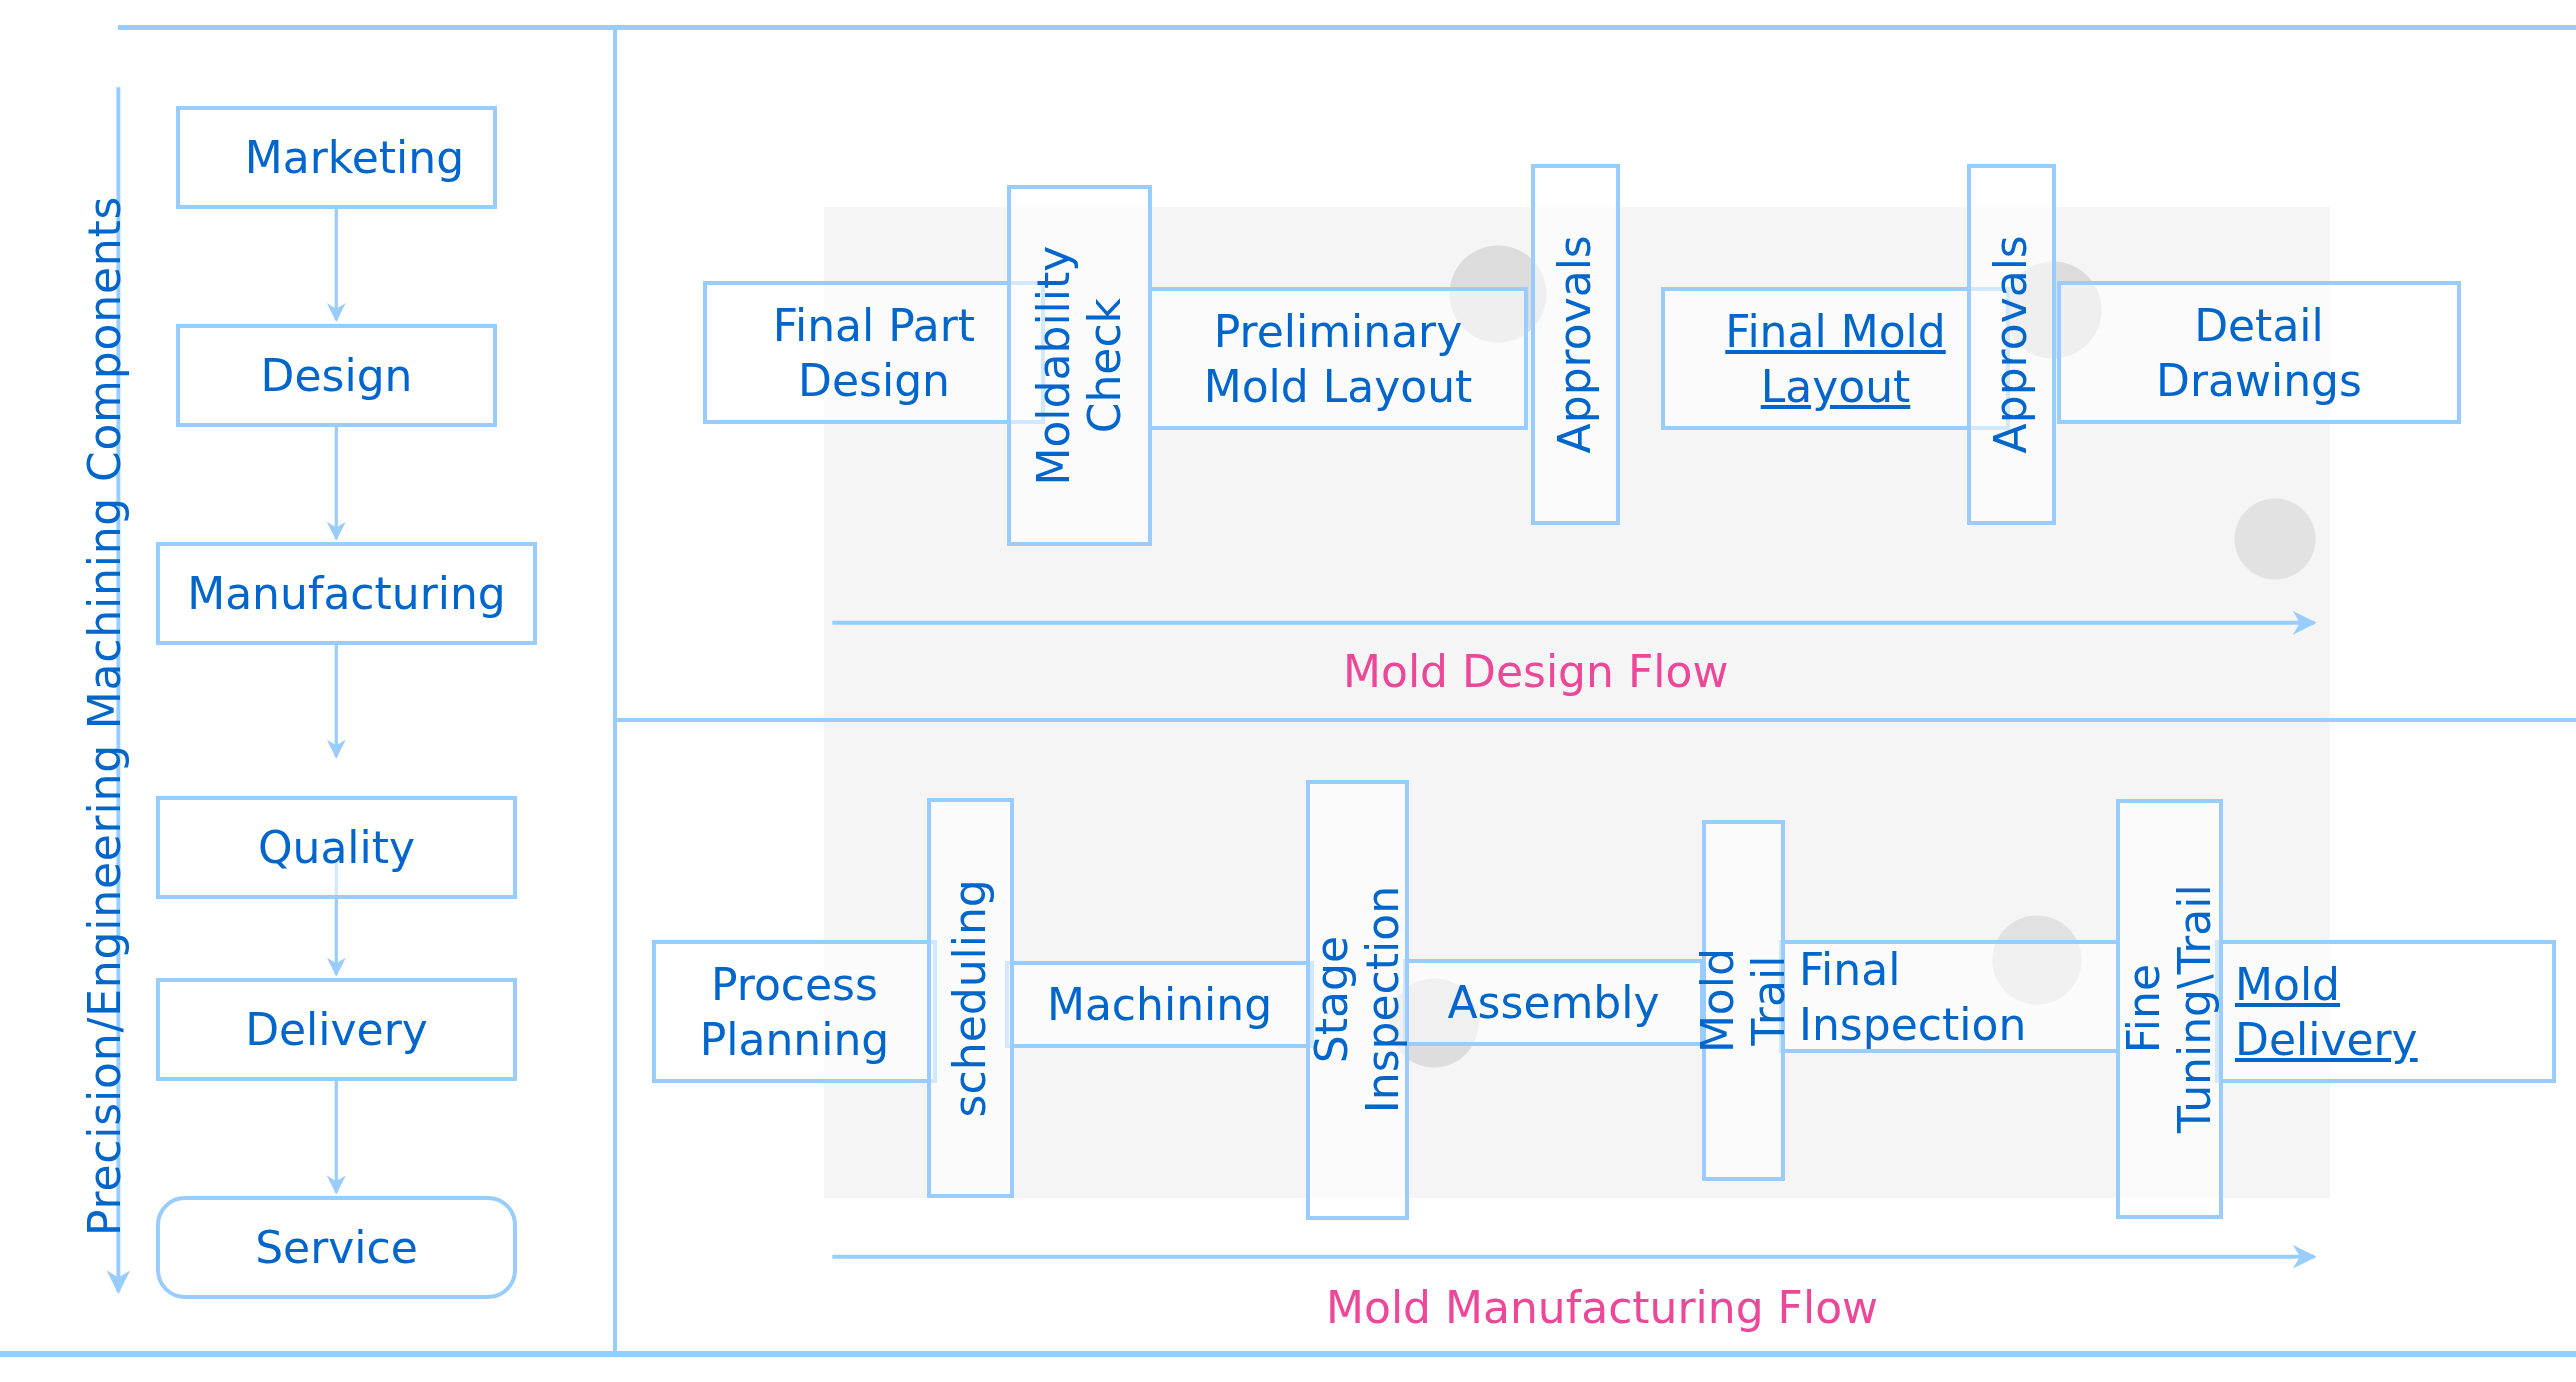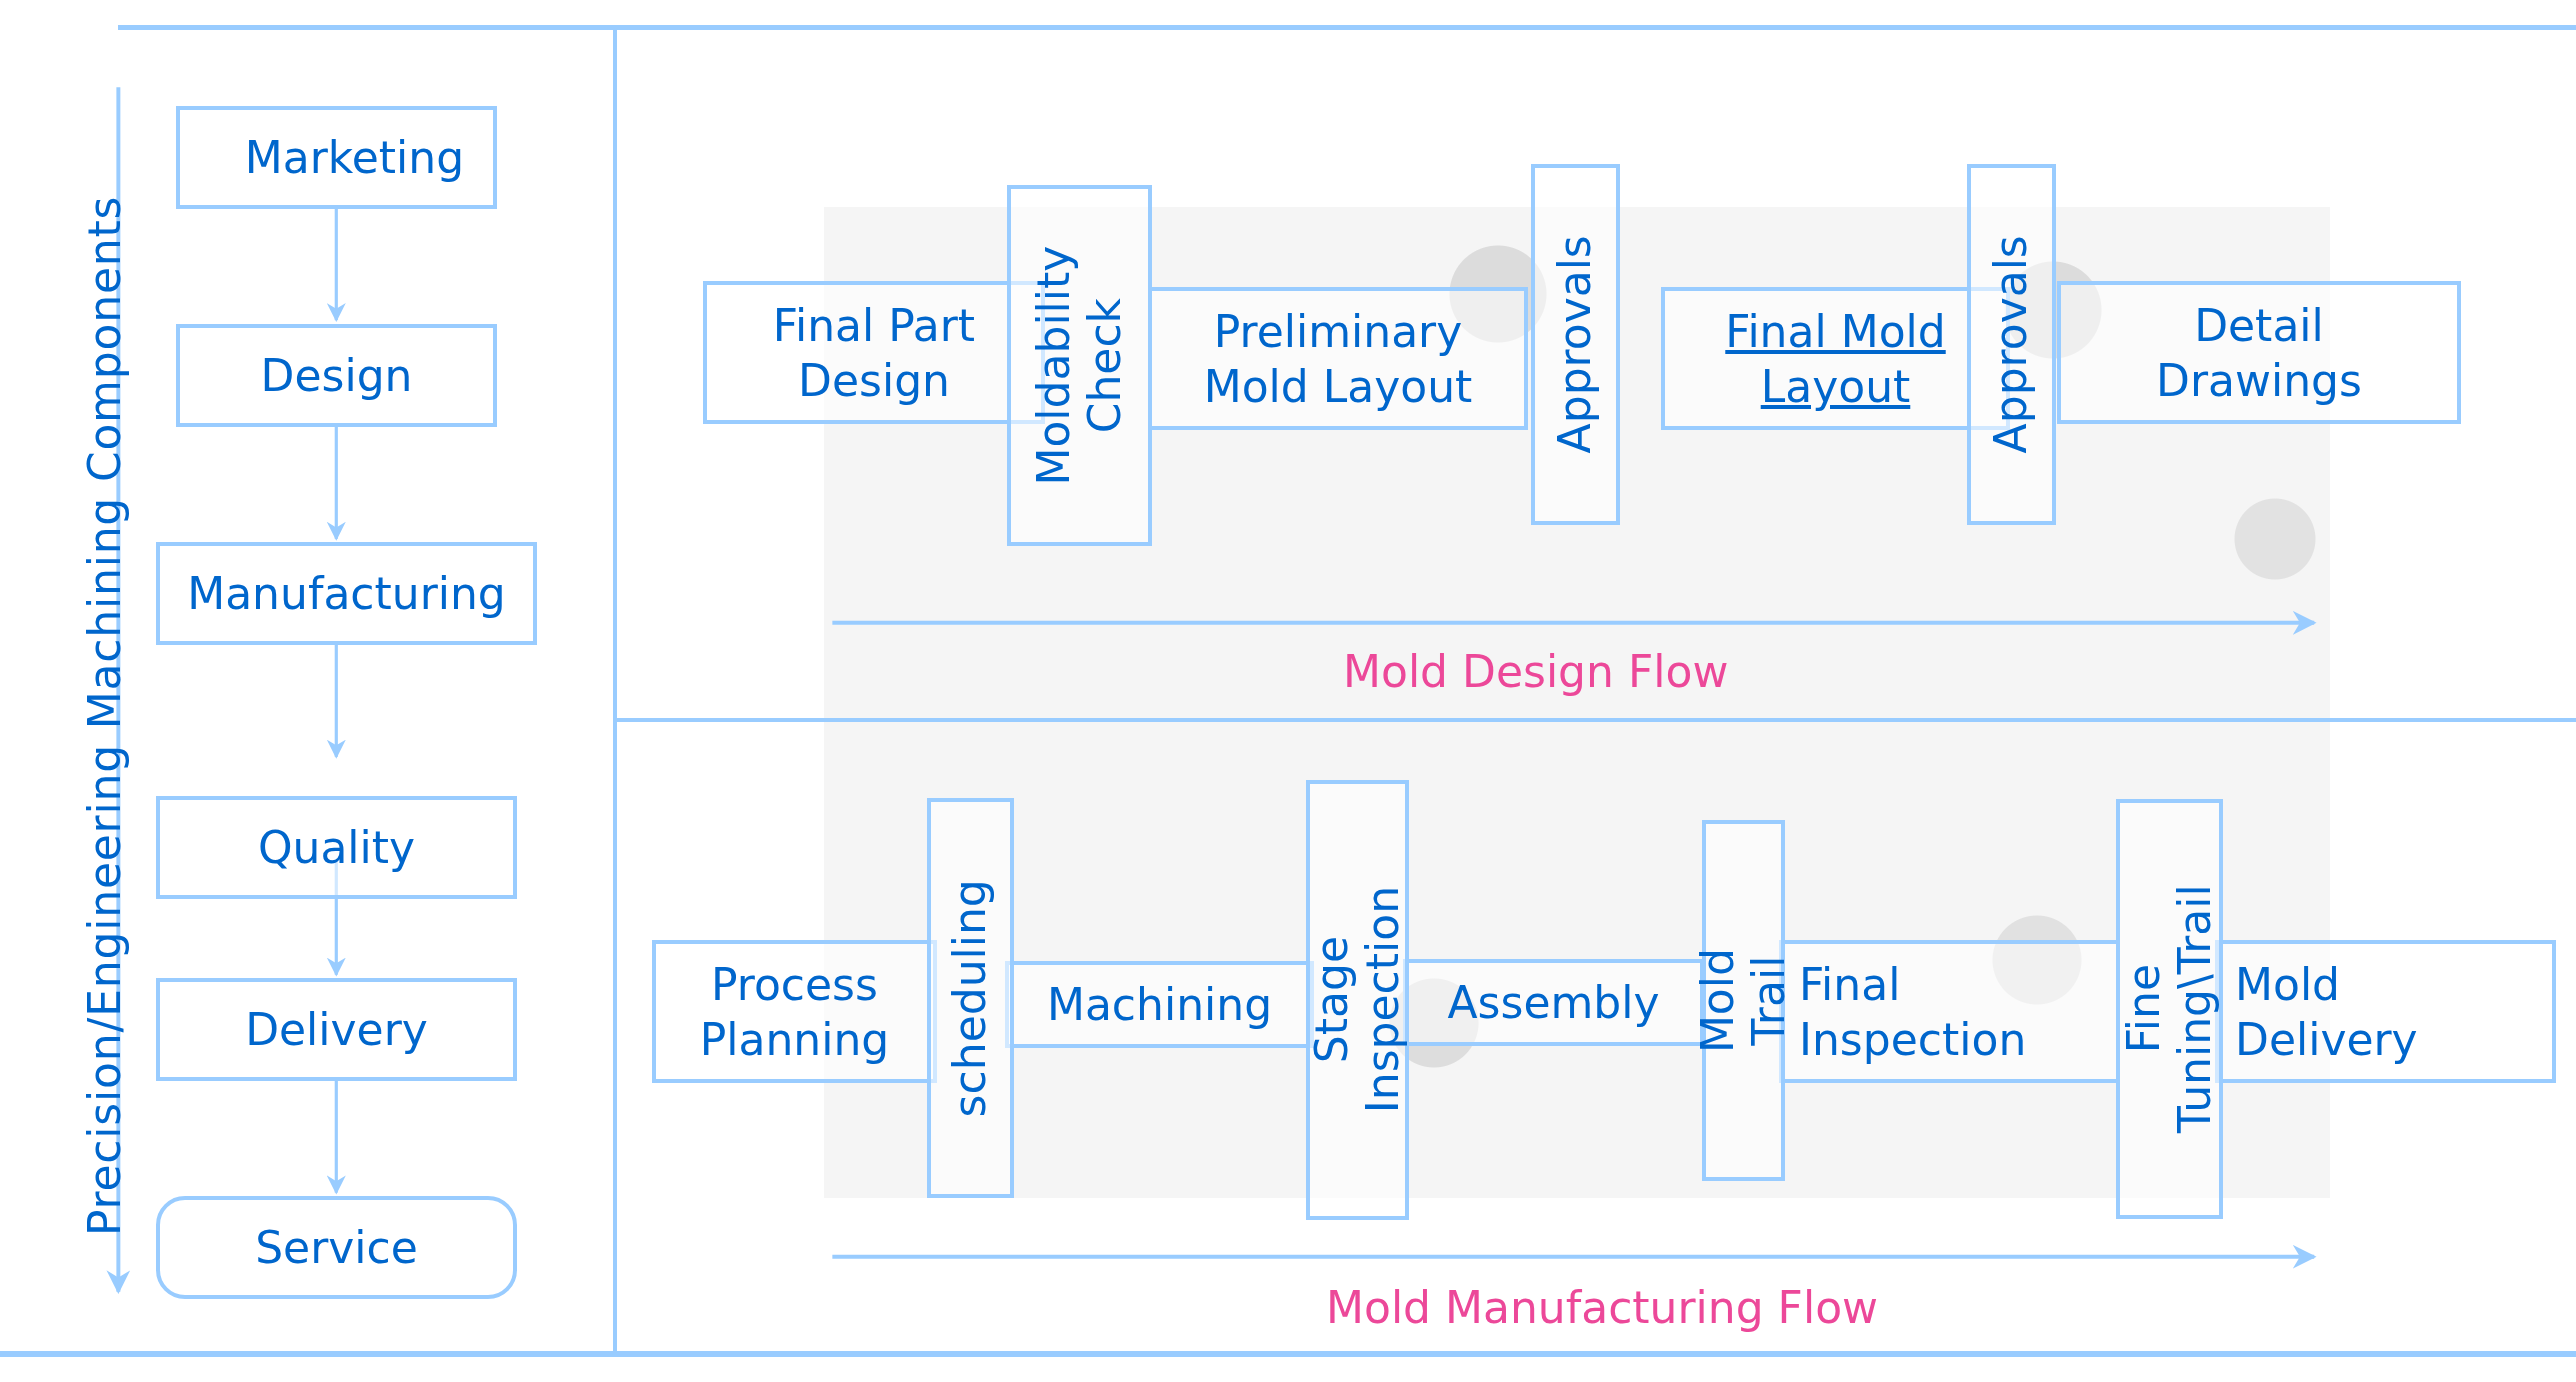--- a/index.html
+++ b/index.html
@@ -110,25 +110,25 @@
 <div class="box" style="left:652px;top:940px;width:285px;height:143px;">
     <span>Process
 Planning</span>
   </div>
 <div class="box" style="left:1005px;top:961px;width:309px;height:87px;">
     <span>Machining</span>
   </div>
 <div class="box" style="left:1403px;top:959px;width:301px;height:87px;">
     <span>Assembly</span>
   </div>
-<div class="box left" style="left:1779px;top:940px;width:341px;height:143px;">
+<div class="box left" style="left:1779px;top:940px;width:341px;height:113px;">
     <span>Final
 Inspection</span>
   </div>
-<div class="box left" style="left:2215px;top:940px;width:341px;height:143px;">
+<div class="box left" style="left:2215px;top:940px;width:341px;height:143px;text-decoration:underline;">
     <span>Mold
 Delivery</span>
   </div>
 <div class="box vbox" style="left:927px;top:798px;width:87px;height:400px;">
     <span>scheduling</span>
   </div>
 <div class="box vbox" style="left:1306px;top:780px;width:103px;height:440px;">
     <span>Stage Inspection</span>
   </div>
 <div class="box vbox" style="left:1702px;top:820px;width:83px;height:361px;">

